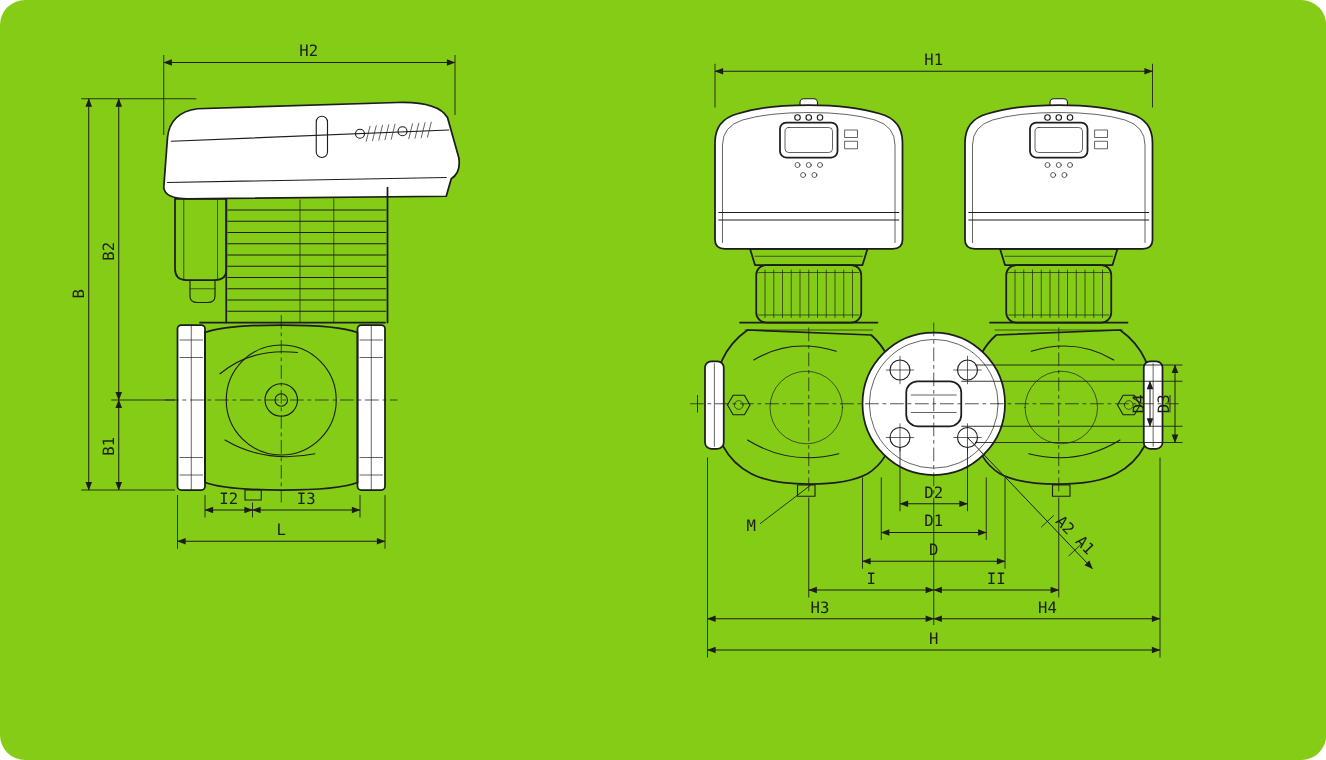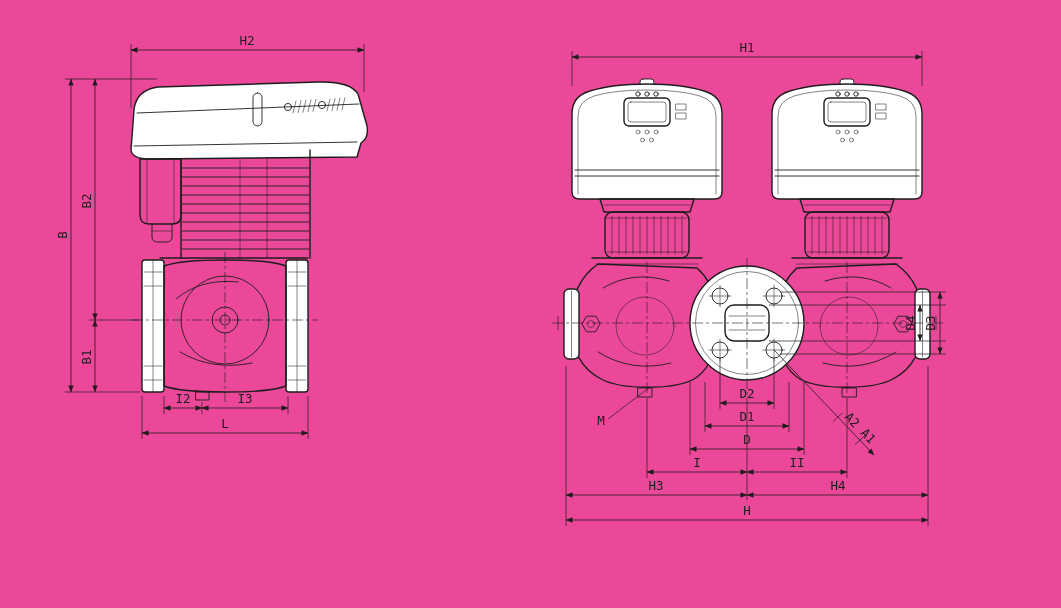--- a/index.html
+++ b/index.html
@@ -1,16 +1,16 @@
 <!DOCTYPE html>
 <html><head>
 <meta charset="utf-8">
 <style>
   html,body{margin:0;padding:0;background:#ffffff;}
-  .canvas{width:1061px;height:608px;background:#ec4899;position:relative;overflow:hidden;}
+  .canvas{width:1061px;height:608px;background:#84cc16;position:relative;overflow:hidden;border-radius:20px;}
   svg{display:block;}
   .o1{fill:none;stroke:#1d1d1d;stroke-width:1.4;stroke-linejoin:round;stroke-linecap:round}
   .o2{fill:none;stroke:#1d1d1d;stroke-width:0.9;stroke-linejoin:round;stroke-linecap:round}
   .o3{fill:none;stroke:#1d1d1d;stroke-width:0.55;stroke-linejoin:round;stroke-linecap:round}
   .fw{fill:#ffffff}
   .fins{fill:none;stroke:#1d1d1d;stroke-width:0.9}
   .ext{fill:none;stroke:#1d1d1d;stroke-width:0.7}
   .ldr{fill:none;stroke:#1d1d1d;stroke-width:0.8;marker-end:url(#arr)}
   .dim{fill:none;stroke:#1d1d1d;stroke-width:0.8;marker-start:url(#arr);marker-end:url(#arr)}
   .cl{fill:none;stroke:#1d1d1d;stroke-width:0.6;stroke-dasharray:11 3 3 3}

